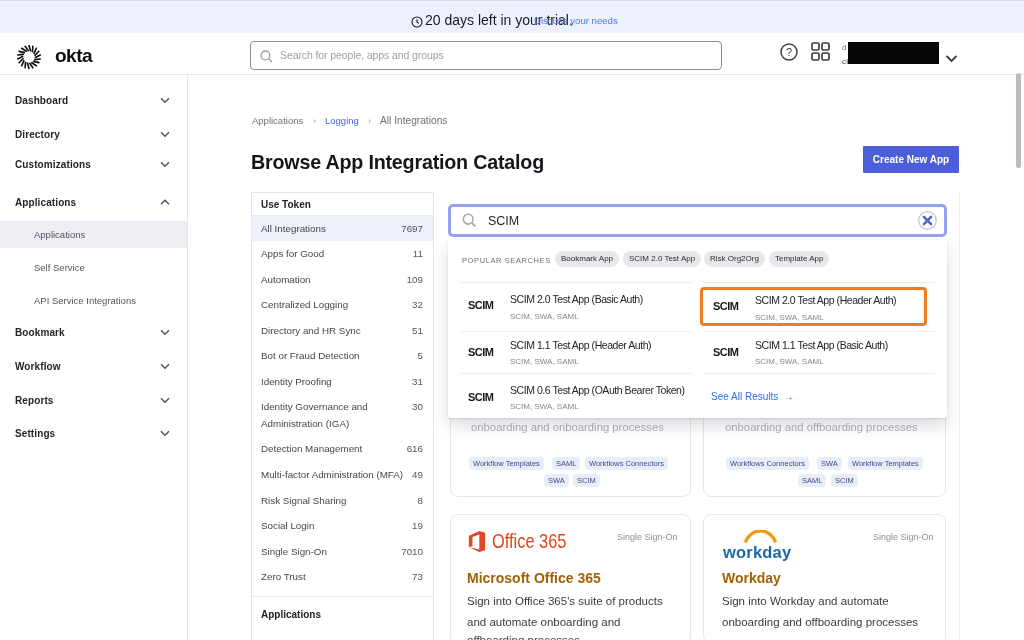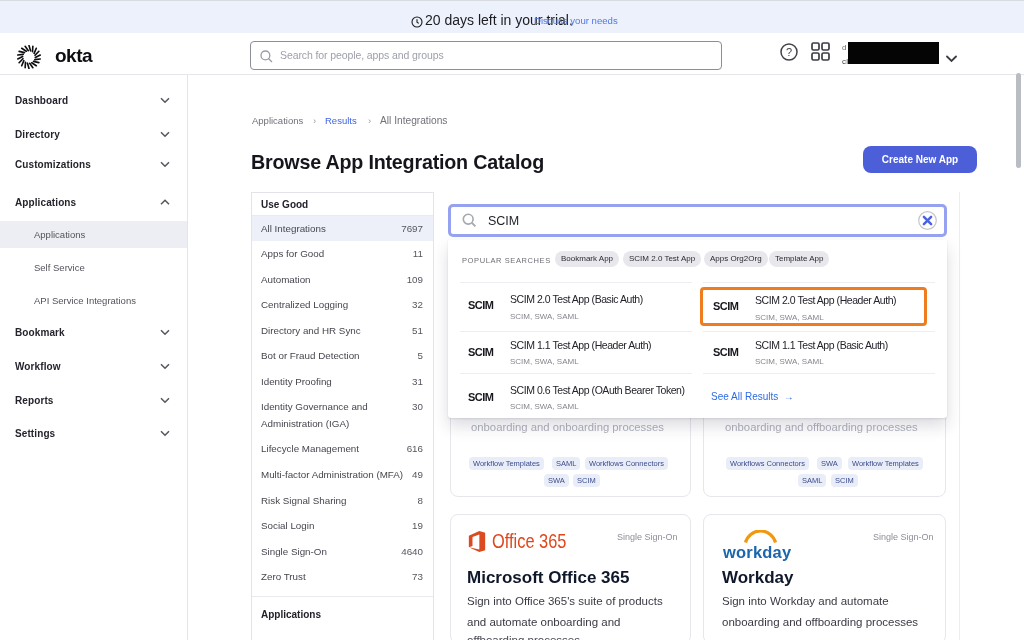--- a/index.html
+++ b/index.html
@@ -11,34 +11,34 @@
 .hsearch{left:250px;top:41px;width:472px;height:29px;border:1px solid #8b8d99;border-radius:4px;background:#fff;z-index:6}
 
 .sidebar{left:0;top:75px;width:188px;height:565px;background:#fff;border-right:1px solid #e4e4e9}
 .nav{position:absolute;left:0;width:187px;height:30px;display:flex;align-items:center}
 .nav .t{position:absolute;left:15px;font-size:10px;font-weight:bold;color:#24242c;letter-spacing:.1px}
 .nav svg{position:absolute;right:17px}
 .sub{position:absolute;left:34px;font-size:9.5px;color:#53535c;transform:translateY(-50%)}
 
 .crumb{font-size:9.5px;color:#70707a;transform:translateY(-50%)}
 .h1{font-size:19.7px;font-weight:bold;color:#15151c;letter-spacing:-0.2px}
-.btn{left:863px;top:146px;width:114px;height:27px;background:#4c5fd9;border-radius:8px;color:#fff;font-size:10px;font-weight:bold;display:flex;align-items:center;justify-content:center}
+.btn{left:863px;top:146px;width:96px;height:27px;background:#4c5fd9;border-radius:1px;color:#fff;font-size:10px;font-weight:bold;display:flex;align-items:center;justify-content:center}
 
 .fpanel{left:251px;top:192px;width:183px;height:460px;border:1px solid #e3e4e9;background:#fff}
 .fhead{position:absolute;left:10px;font-size:10px;font-weight:bold;color:#22222a;transform:translateY(-50%)}
 .frow{position:absolute;left:1px;width:180px}
 .frow .l{position:absolute;left:9px;font-size:9.8px;color:#46464f;transform:translateY(-50%)}
 .frow .c{position:absolute;right:9px;font-size:9.8px;color:#55555e;transform:translateY(-50%)}
 .fdiv{position:absolute;left:1px;width:181px;height:1px;background:#e9e9ee}
 
 .card{position:absolute;background:#fff;border:1px solid #e6e7ea;border-radius:8px}
 .fade3{position:absolute;font-size:11.3px;color:#aeb0ba;transform:translateY(-50%)}
 .chip{position:absolute;background:#e9edf8;color:#3c4c8c;font-size:7.5px;border-radius:4px;height:13px;line-height:13px;padding:0 4px}
 .sso{position:absolute;font-size:9px;color:#8e8e98;transform:translateY(-50%)}
-.ctitle{position:absolute;font-size:17px;font-weight:bold;color:#0f172a;transform:translateY(-50%)}
+.ctitle{position:absolute;font-size:14px;font-weight:bold;color:#a16207;transform:translateY(-50%)}
 .cbody{position:absolute;font-size:11.5px;color:#3a3a44;transform:translateY(-50%)}
 
 .dinput{left:448px;top:204px;width:499px;height:33px;background:#fff;border:3px solid #96a2ef;border-radius:5px;z-index:30}
 .dpanel{left:448px;top:240px;width:499px;height:178px;background:#fff;box-shadow:0 8px 16px rgba(40,40,70,.16),0 1px 2px rgba(40,40,70,.12);z-index:29;border-radius:0 0 3px 3px}
 .psc{position:absolute;height:16px;line-height:16px;background:#e7e7ec;border-radius:8px;font-size:8px;color:#2a2a32;padding:0 6px;top:11px}
 .scim{position:absolute;font-weight:bold;font-size:11px;color:#17171d;letter-spacing:-0.5px;transform:translateY(-50%)}
 .rtitle{position:absolute;font-size:10.5px;letter-spacing:-0.45px;color:#23232b;transform:translateY(-50%)}
 .rsub{position:absolute;font-size:8px;color:#84848d;transform:translateY(-50%)}
 .ddiv{position:absolute;height:1px;background:#ededf2}
 </style></head>
@@ -142,29 +142,29 @@
   <div class="nav" style="top:418px">
       <span class="t">Settings</span>
       <svg width="10" height="7" viewBox="0 0 10 7">
         <path d="M1 1.2L5 5.2L9 1.2" fill="none" stroke="#55555e" stroke-width="1.5"></path>
       </svg>
     </div>
 </div>
 
 <div class="abs crumb" style="left:252px;top:120px">Applications</div>
 <div class="abs crumb" style="left:313px;top:120px;color:#9a9aa2">›</div>
-<div class="abs crumb" style="left:325px;top:120px;color:#3f63e4">Results</div>
+<div class="abs crumb" style="left:325px;top:120px;color:#3f63e4">Logging</div>
 <div class="abs crumb" style="left:368px;top:120px;color:#9a9aa2">›</div>
 <div class="abs crumb" style="left:380px;top:120px;font-size:10.2px">All Integrations</div>
 <div class="abs h1" style="left:251px;top:151px">Browse App Integration Catalog</div>
 <div class="abs btn">Create New App</div>
 
 <div class="abs fpanel"></div>
 <div class="abs" style="z-index:3">
-  <div class="fhead" style="left:261px;top:204px">Use Good</div>
+  <div class="fhead" style="left:261px;top:204px">Use Token</div>
   <div class="fdiv" style="left:252px;top:215px"></div>
   <div class="abs" style="left:252px;top:216px;width:181px;height:25px;background:#eef0f9"></div>
   <div class="frow" style="left:252px;top:228px">
       <span class="l">All Integrations</span>
       <span class="c">7697</span>
     </div>
   <div class="frow" style="left:252px;top:253px">
       <span class="l">Apps for Good</span>
       <span class="c">11</span>
     </div>
@@ -189,38 +189,38 @@
       <span class="c">31</span>
     </div>
   <div class="frow" style="left:252px;top:406px">
       <span class="l">Identity Governance and</span>
       <span class="c">30</span>
     </div>
   <div class="frow" style="left:252px;top:423px">
       <span class="l">Administration (IGA)</span>
     </div>
   <div class="frow" style="left:252px;top:448px">
-      <span class="l">Lifecycle Management</span>
+      <span class="l">Detection Management</span>
       <span class="c">616</span>
     </div>
   <div class="frow" style="left:252px;top:474px">
       <span class="l">Multi-factor Administration (MFA)</span>
       <span class="c">49</span>
     </div>
   <div class="frow" style="left:252px;top:500px">
       <span class="l">Risk Signal Sharing</span>
       <span class="c">8</span>
     </div>
   <div class="frow" style="left:252px;top:525px">
       <span class="l">Social Login</span>
       <span class="c">19</span>
     </div>
   <div class="frow" style="left:252px;top:551px">
       <span class="l">Single Sign-On</span>
-      <span class="c">4640</span>
+      <span class="c">7010</span>
     </div>
   <div class="frow" style="left:252px;top:576px">
       <span class="l">Zero Trust</span>
       <span class="c">73</span>
     </div>
   <div class="fdiv" style="left:252px;top:596px"></div>
   <div class="fhead" style="left:261px;top:614px">Applications</div>
 </div>
 
 <div class="card" style="left:450px;top:330px;width:241px;height:167px"></div>
@@ -272,21 +272,21 @@
   <span style="position:absolute;left:37px;top:13.5px;font-size:12.5px;color:#1e1e26;transform:translateY(-50%)">SCIM</span>
   <svg style="position:absolute;right:7px;top:4px" width="19" height="19" viewBox="0 0 19 19">
       <circle cx="9.5" cy="9.5" r="8.8" fill="none" stroke="#c4c5cc" stroke-width="1.2"></circle>
       <path d="M5.9 5.9L13.1 13.1M13.1 5.9L5.9 13.1" stroke="#4a63e0" stroke-width="2.5" stroke-linecap="round"></path>
     </svg>
 </div>
 <div class="abs dpanel">
   <div style="position:absolute;left:14px;top:20px;font-size:7.5px;letter-spacing:0.6px;color:#6e6e76;transform:translateY(-50%)">POPULAR SEARCHES&nbsp;&nbsp;:</div>
   <div class="psc" style="left:107px">Bookmark App</div>
   <div class="psc" style="left:175px">SCIM 2.0 Test App</div>
-  <div class="psc" style="left:256px">Apps Org2Org</div>
+  <div class="psc" style="left:256px">Risk Org2Org</div>
   <div class="psc" style="left:321px">Template App</div>
 
   <div class="ddiv" style="left:12px;top:42px;width:232px"></div>
   <div class="ddiv" style="left:255px;top:42px;width:232px"></div>
   <div class="ddiv" style="left:12px;top:91px;width:232px"></div>
   <div class="ddiv" style="left:255px;top:91px;width:232px"></div>
   <div class="ddiv" style="left:12px;top:133px;width:232px"></div>
   <div class="ddiv" style="left:255px;top:133px;width:232px"></div>
 
   <span class="scim" style="left:20px;top:65px">SCIM</span>

